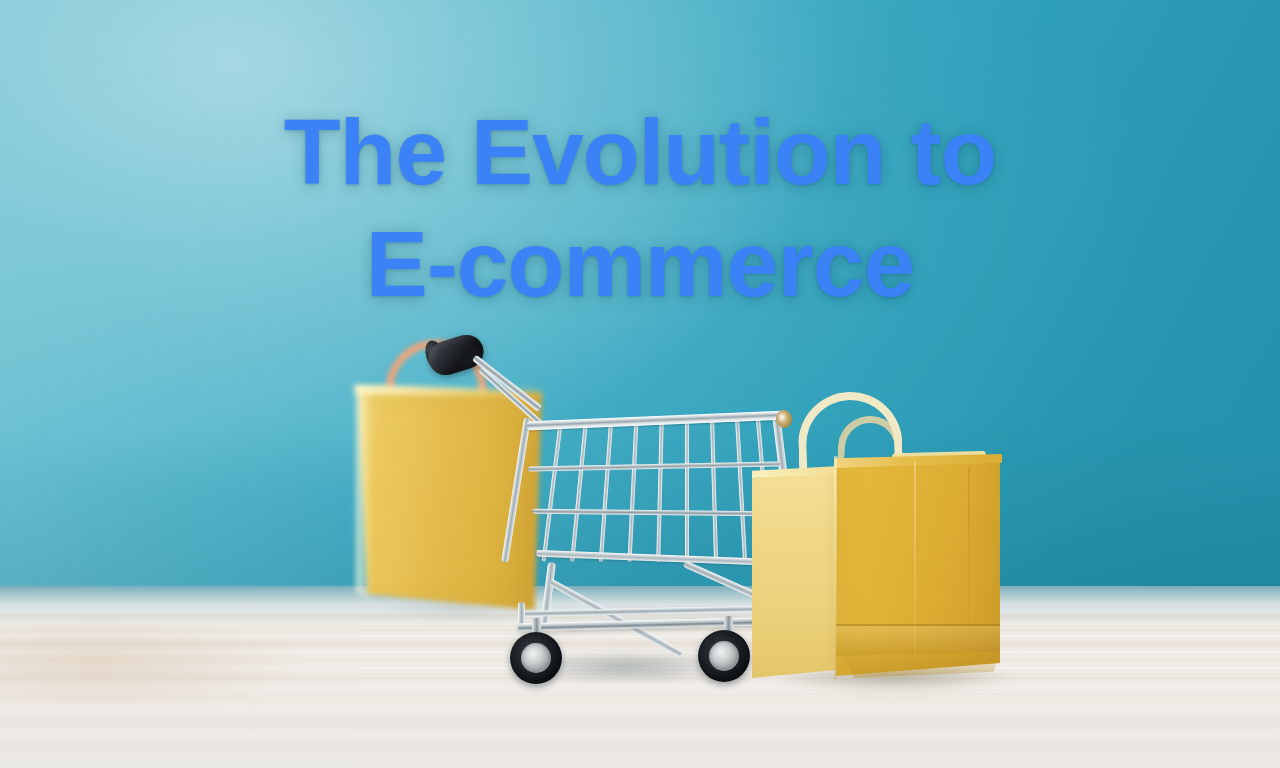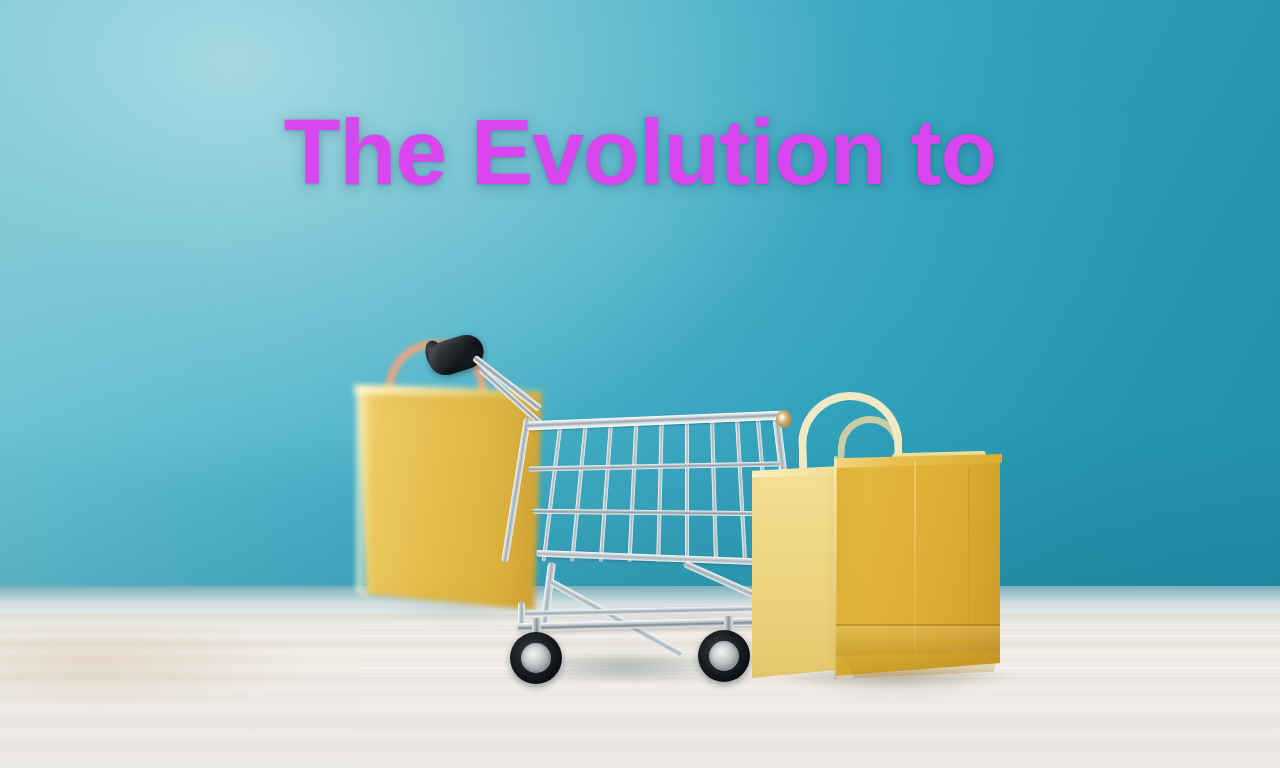--- a/index.html
+++ b/index.html
@@ -86,21 +86,21 @@
   }
   .table-topshadow {
     position:absolute; left:0; top:0; width:1280px; height:40px;
     background:linear-gradient(to bottom, rgba(86,150,166,0.55) 0%, rgba(140,185,196,0.18) 45%, rgba(255,255,255,0) 100%);
   }
 
   
   .title {
     position:absolute; left:0; top:96px; width:1280px;
     text-align:center;
-    color:#d946ef;
+    color:#3b82f6;
     font-weight:700;
     font-size:93px;
     line-height:112px;
     letter-spacing:-1px;
     text-shadow:0 2px 14px rgba(12,70,88,0.30), 0 1px 3px rgba(12,70,88,0.22);
     white-space:nowrap;
     z-index:40;
   }
   .title .l1 { display:block; }
   .title .l2 { display:block; }
@@ -438,15 +438,16 @@
     <div class="corner"></div>
     <div class="front-band"></div>
     <div class="bottom-flap"></div>
   </div>
 
   <div class="dof-left"></div>
   <div class="dof-bottom"></div>
 
   <div class="title">
     <span class="l1">The Evolution to</span>
+    <span class="l2">E-commerce</span>
   </div>
 
 </div>
 
 </body></html>

